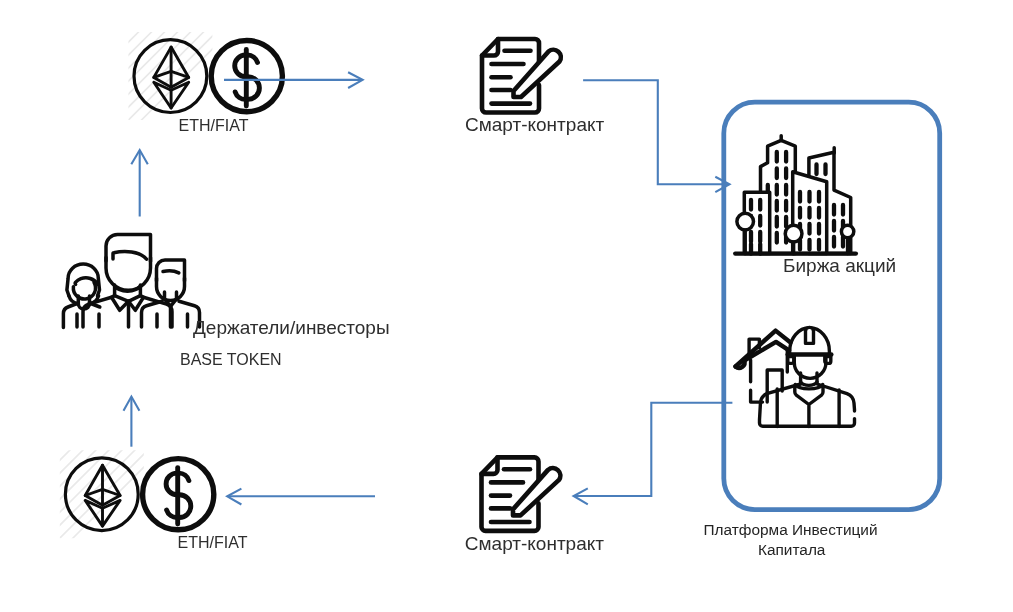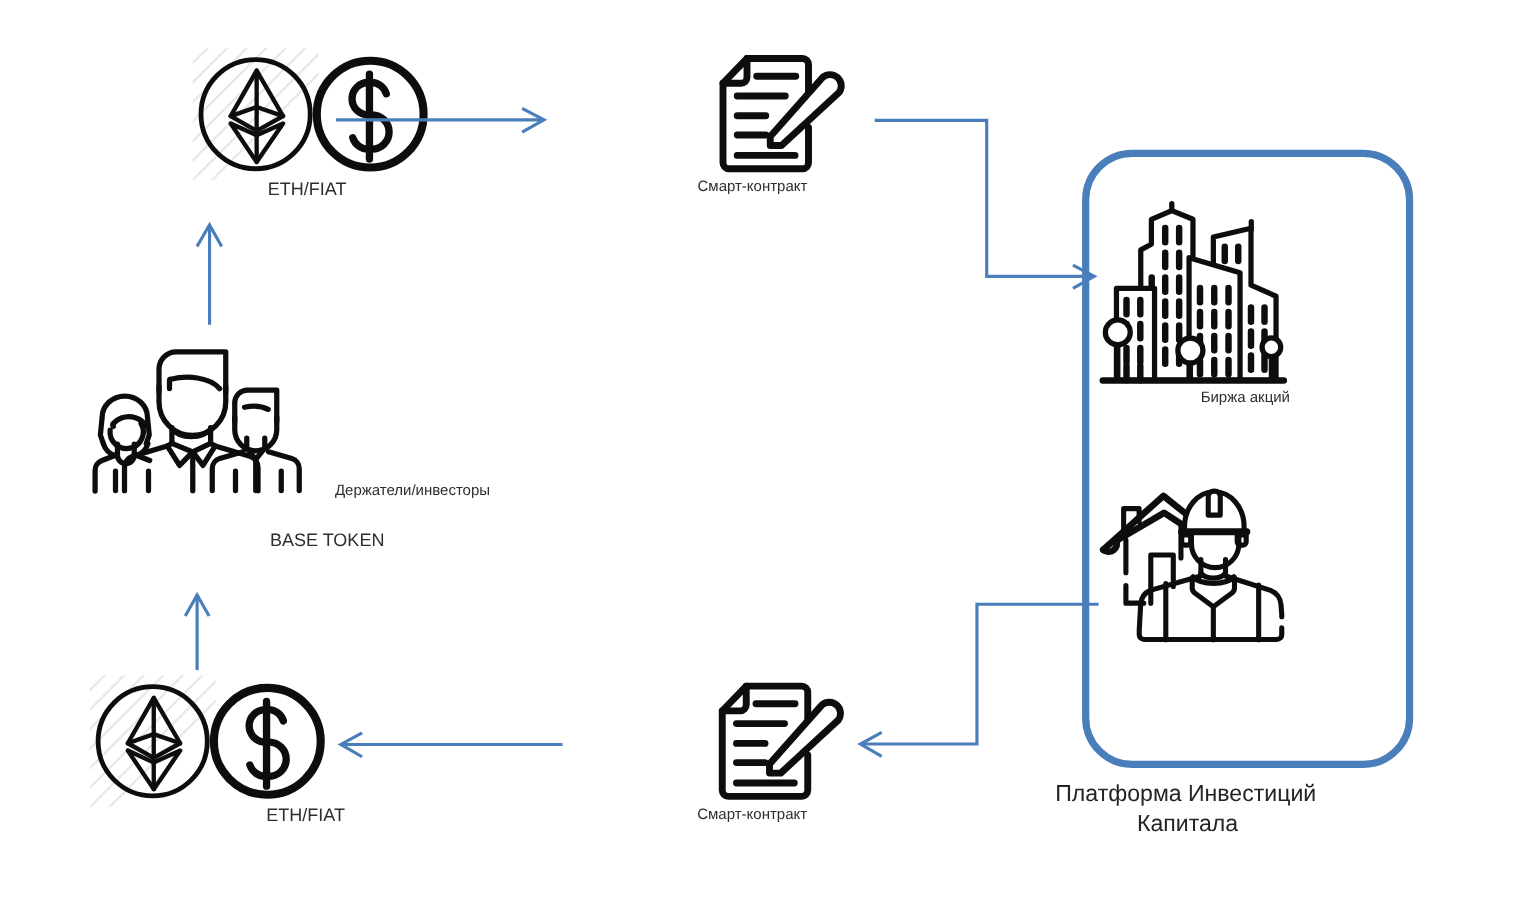--- a/index.html
+++ b/index.html
@@ -1,22 +1,22 @@
 <!DOCTYPE html>
 <html><head>
 <meta charset="utf-8">
 <style>
   html,body{margin:0;padding:0;background:#ffffff;}
   body{width:1013px;height:612px;overflow:hidden;
        font-family:"Liberation Sans",sans-serif;}
   #stage{position:relative;width:1013px;height:612px;background:#ffffff;}
   .abs{position:absolute;}
-  .lbl{position:absolute;color:#2e2e2e;font-size:10px;line-height:20px;
+  .lbl{position:absolute;color:#2e2e2e;font-size:19px;line-height:20px;
        white-space:pre;text-align:center;}
-  .lbl.small{font-size:12px;}
+  .lbl.small{font-size:16px;}
   .lbl.it{color:#242424;font-size:15.4px;}
   svg{display:block;overflow:visible;}
 </style>
 </head>
 <body>
 
 <div id="stage">
 
 <svg class="abs" style="left:0;top:0" width="1013" height="612" viewBox="0 0 1013 612">
 
@@ -234,19 +234,19 @@
 
 <div class="lbl small" style="left:177.5px;top:533px;width:160px;text-align:left">ETH/FIAT</div>
 
 <div class="lbl" style="left:193px;top:318px;width:164px;text-align:center">Держатели/инвесторы</div>
 <div class="lbl small" style="left:180px;top:350px;width:120px;text-align:left">BASE TOKEN</div>
 
 <div class="lbl" style="left:465px;top:115px;width:116px;text-align:left">Смарт-контракт</div>
 
 <div class="lbl" style="left:464.8px;top:534px;width:116px;text-align:left">Смарт-контракт</div>
 
-<div class="lbl" style="left:760px;top:256px;width:100px;text-align:right">Биржа акций</div>
+<div class="lbl" style="left:783px;top:256px;width:100px;text-align:right">Биржа акций</div>
 
 
 <div class="lbl it" style="left:703.5px;top:520px;width:190px;text-align:left">Платформа Инвестиций</div>
 <div class="lbl it" style="left:758px;top:540px;width:110px;text-align:left">Капитала</div>
 
 </div>
 
 </body></html>

